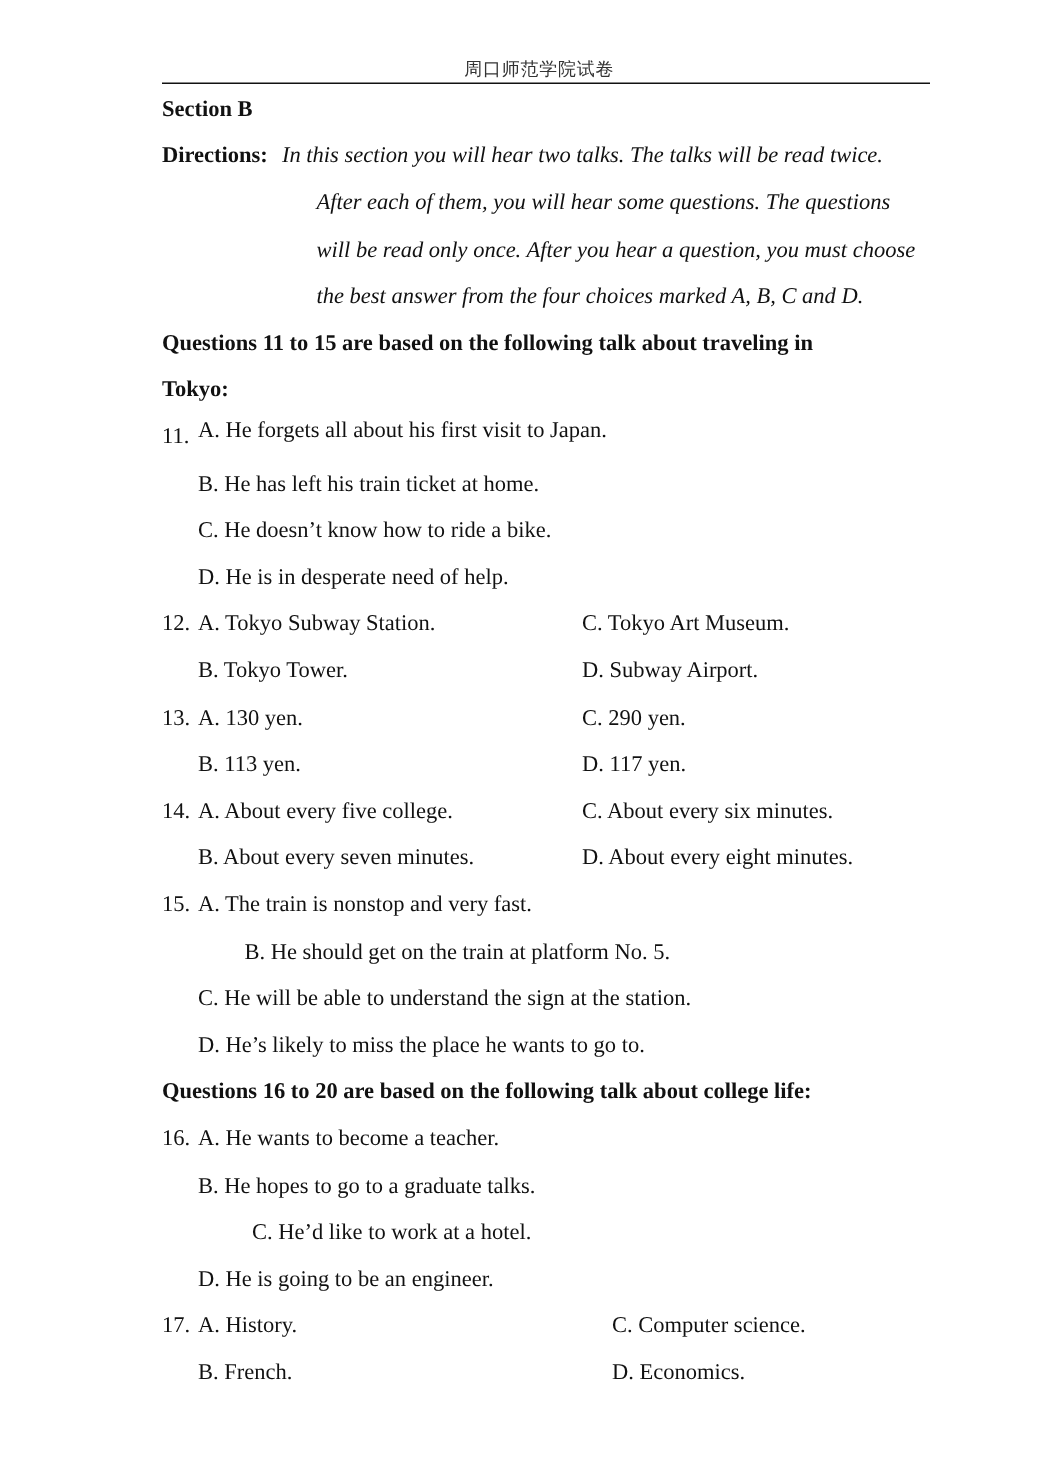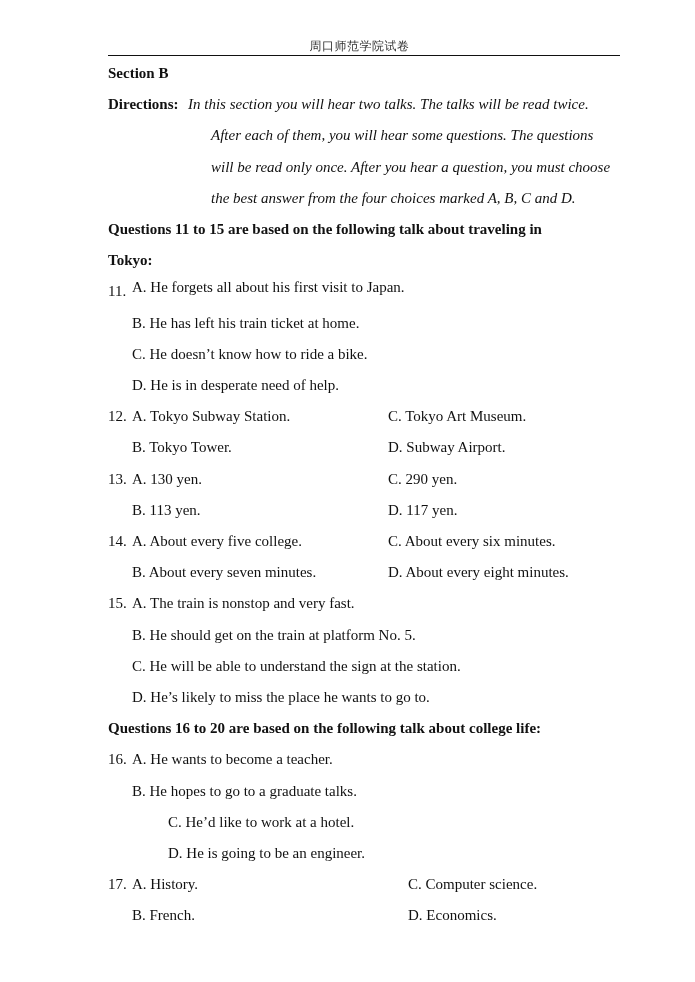--- a/index.html
+++ b/index.html
@@ -100,35 +100,35 @@
       <div class="line l0" style="top:532px;">14.</div>
       <div class="line ind" style="top:532px;">A. About every five college.</div>
       <div class="line colC" style="top:532px;">C. About every six minutes.</div>
       <div class="line ind" style="top:563px;">B. About every seven minutes.</div>
       <div class="line colC" style="top:563px;">D. About every eight minutes.</div>
     </div>
 
     <div>
       <div class="line l0" style="top:594px;">15.</div>
       <div class="line ind" style="top:594px;">A. The train is nonstop and very fast.</div>
-      <div class="line ind" style="top:626px;">B. He should get on the train at platform No. 5.</div>
+      <div class="line ind" style="top:626px;margin-left:31px;">B. He should get on the train at platform No. 5.</div>
       <div class="line ind" style="top:657px;">C. He will be able to understand the sign at the station.</div>
       <div class="line ind" style="top:688px;">D. He’s likely to miss the place he wants to go to.</div>
     </div>
   </div>
 
   <div>
     <div class="line l0 bold" style="top:719px;">Questions 16 to 20 are based on the following talk about college life:</div>
 
     <div>
       <div class="line l0" style="top:750px;">16.</div>
       <div class="line ind" style="top:750px;">A. He wants to become a teacher.</div>
       <div class="line ind" style="top:782px;">B. He hopes to go to a graduate talks.</div>
       <div class="line ind" style="top:813px;margin-left:36px;">C. He’d like to work at a hotel.</div>
-      <div class="line ind" style="top:844px;margin-left:36px;">D. He is going to be an engineer.</div>
+      <div class="line ind" style="top:844px;">D. He is going to be an engineer.</div>
     </div>
 
     <div>
       <div class="line l0" style="top:875px;">17.</div>
       <div class="line ind" style="top:875px;">A. History.</div>
       <div class="line colC2" style="top:875px;">C. Computer science.</div>
       <div class="line ind" style="top:906px;">B. French.</div>
       <div class="line colC2" style="top:906px;text-align:center;">D. Economics.</div>
     </div>
   </div>

